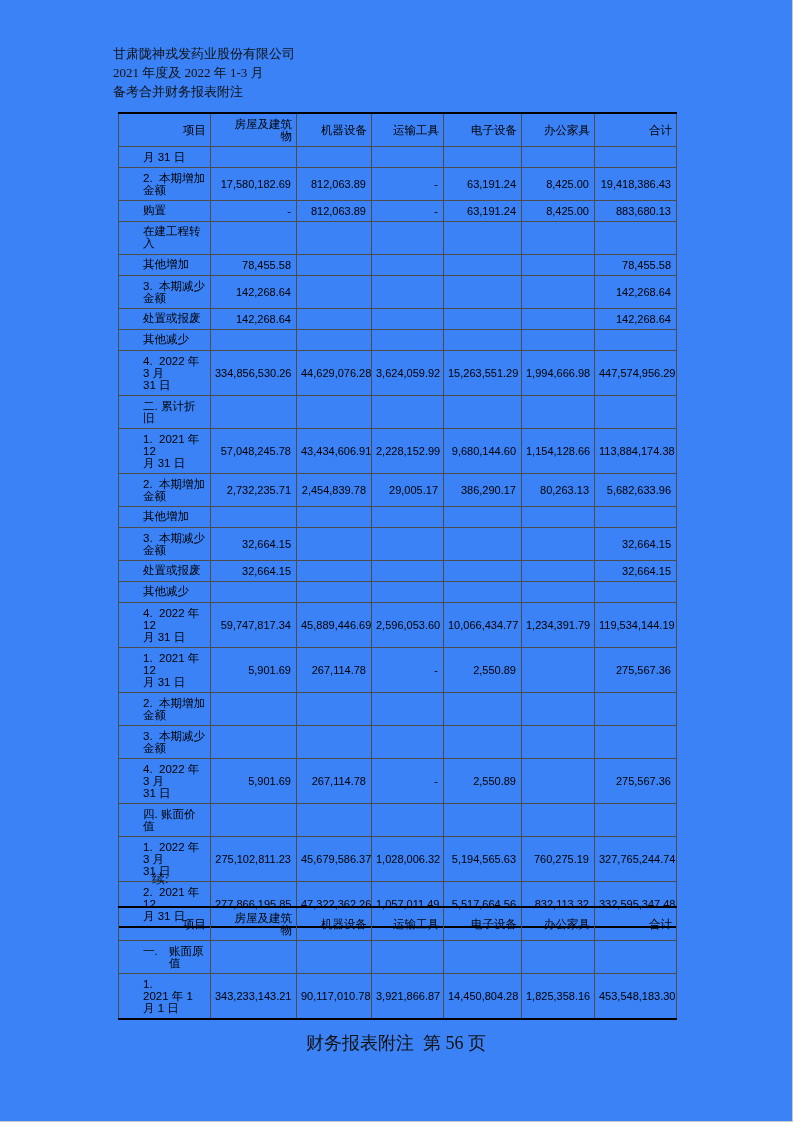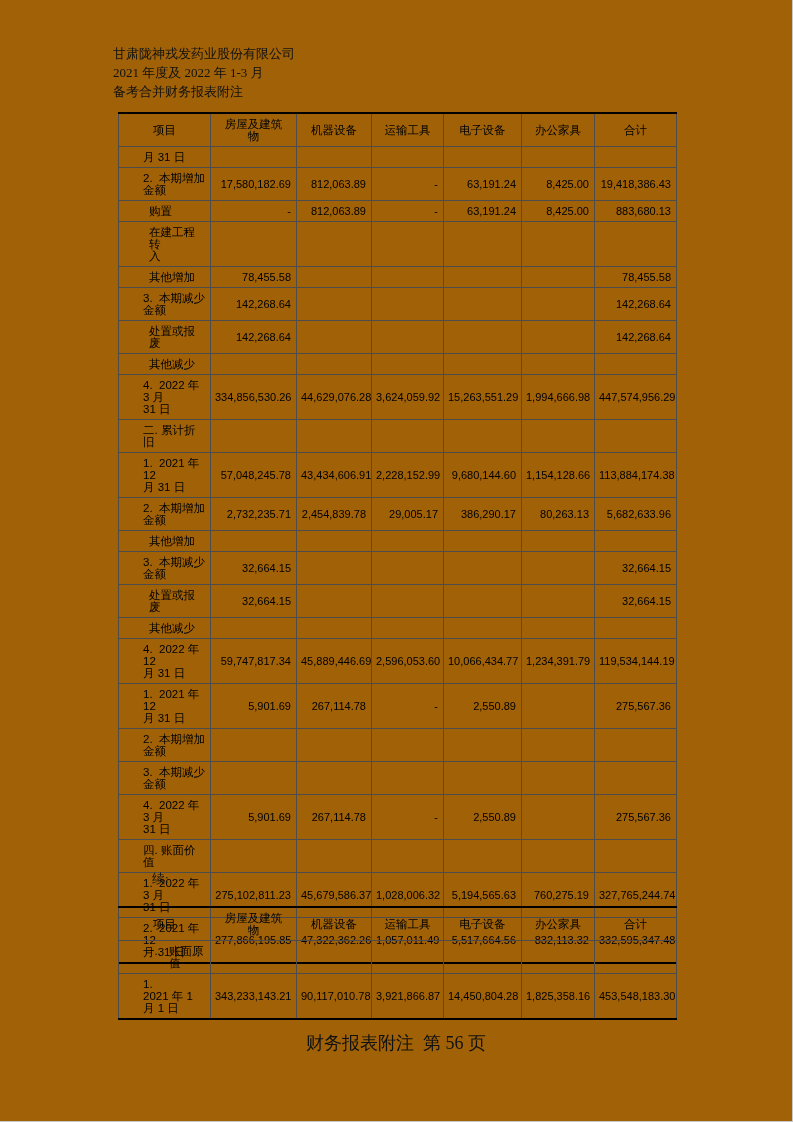--- a/index.html
+++ b/index.html
@@ -1,21 +1,21 @@
 <!DOCTYPE html>
 <html><head>
 <meta charset="utf-8">
 <style>
   * { margin: 0; padding: 0; box-sizing: border-box; }
   html, body { background: #ffffff; }
   .page {
     position: relative;
     width: 793px;
     height: 1122px;
-    background: #a16207;
+    background: #3b82f6;
     border-right: 1px solid #c9c9c9;
     border-bottom: 1px solid #c9c9c9;
     overflow: hidden;
     font-family: "Liberation Serif", serif;
     color: #000;
   }
   .doc-header {
     position: absolute;
     left: 113px;
     top: 44px;
@@ -41,34 +41,34 @@
   col.c6 { width: 82px; }
   th, td {
     border: 1px solid #4c4c4c;
     vertical-align: middle;
     line-height: 12px;
     padding: 4px 4px;
   }
   th {
     font-weight: normal;
     font-size: 11.5px;
-    text-align: center;
+    text-align: right;
     white-space: pre-wrap;
     font-family: "Liberation Sans", sans-serif;
     height: 33px;
   }
   td { height: 21px; }
   td.item {
     font-size: 11.5px;
     text-align: left;
     white-space: pre-wrap;
     padding-left: 24px;
     font-family: "Liberation Sans", sans-serif;
   }
-  td.item.indent { padding-left: 30px; }
+  td.item.indent { padding-left: 24px; font-family: Liberation Mono, monospace; }
   td.item .num {
     display: inline-block;
     width: 26px;
     vertical-align: top;
     white-space: pre;
   }
   td.item .hang {
     display: inline-block;
     vertical-align: top;
     white-space: pre-wrap;

